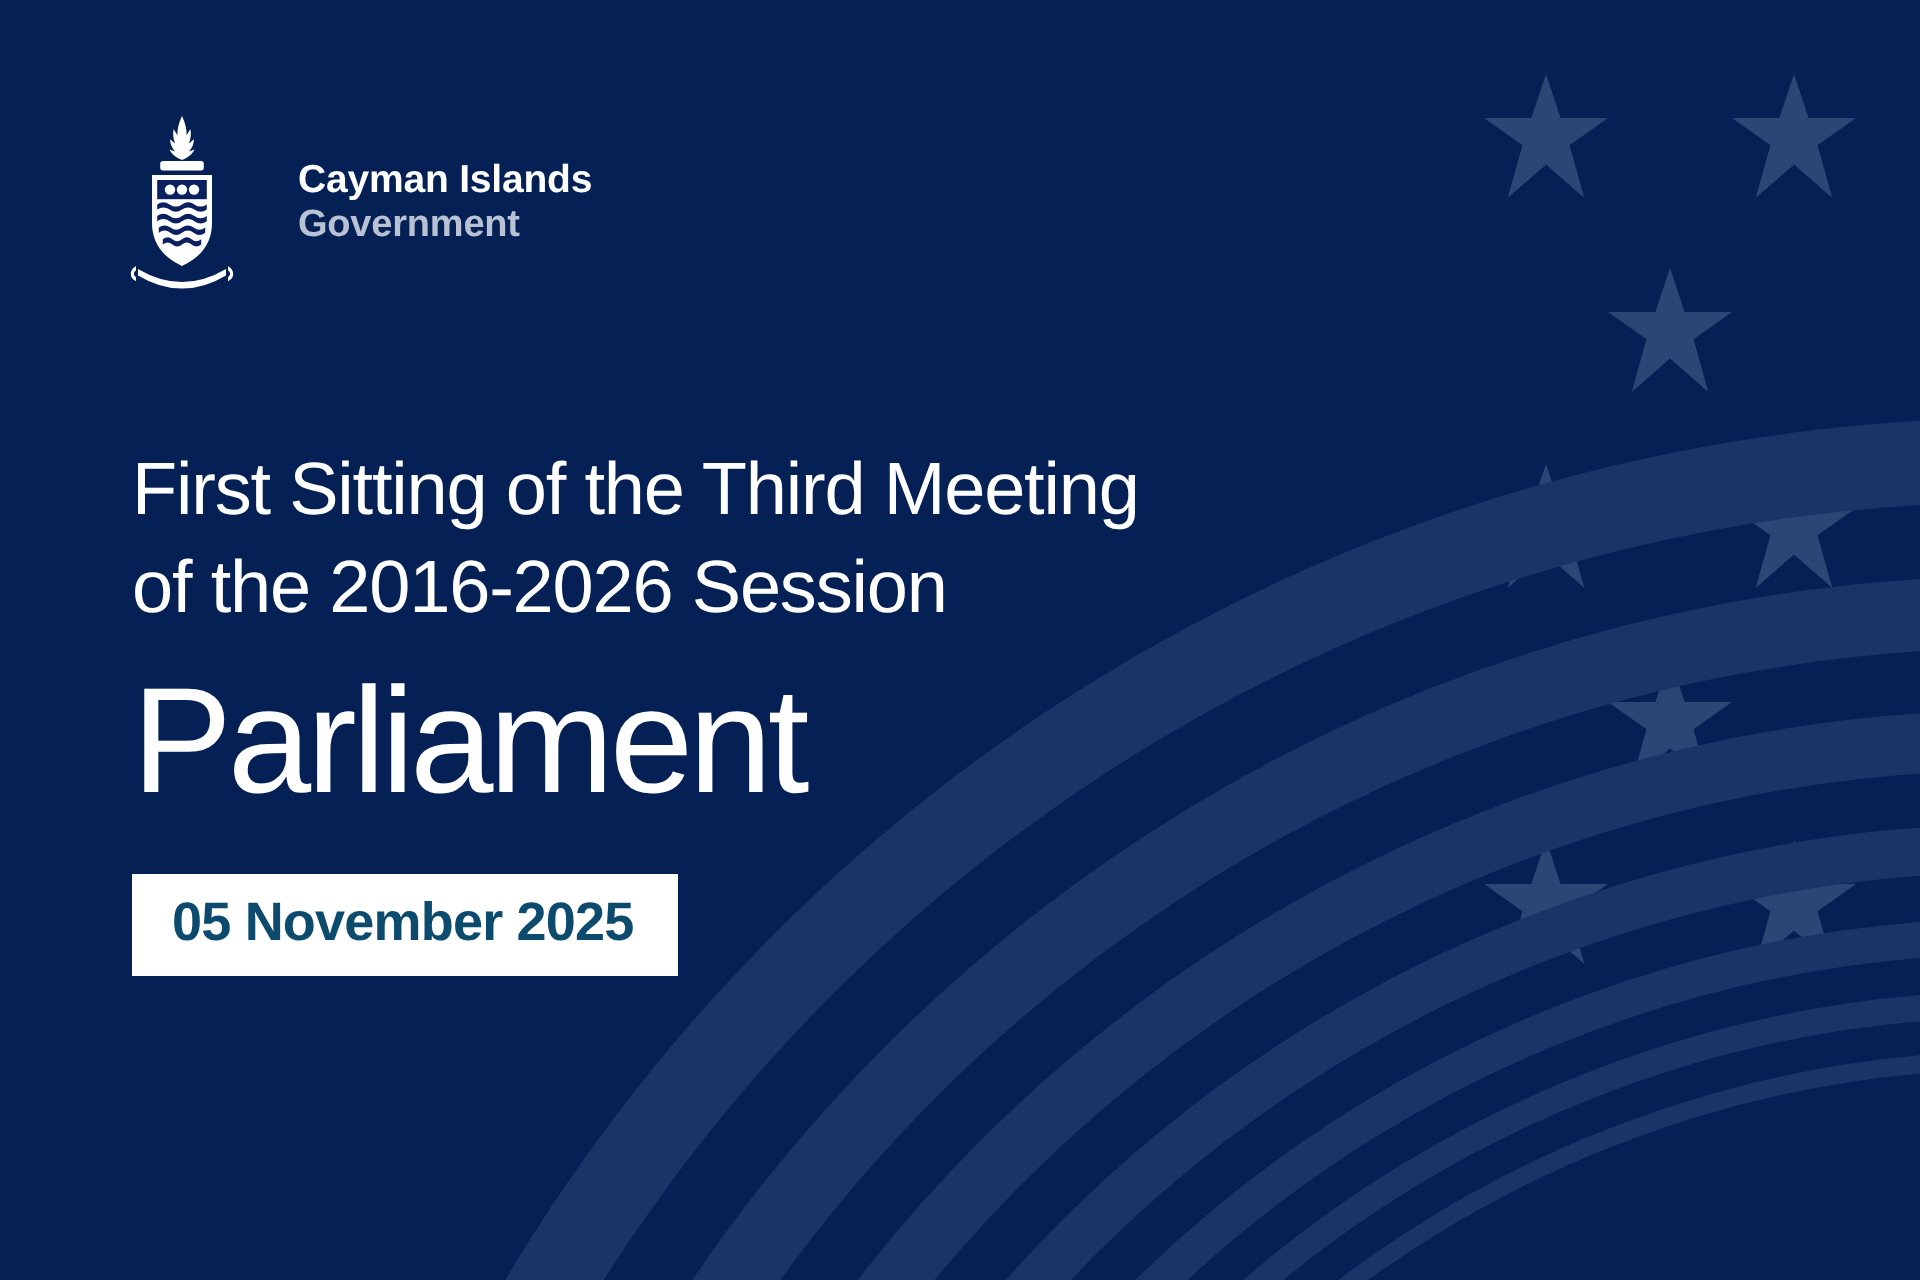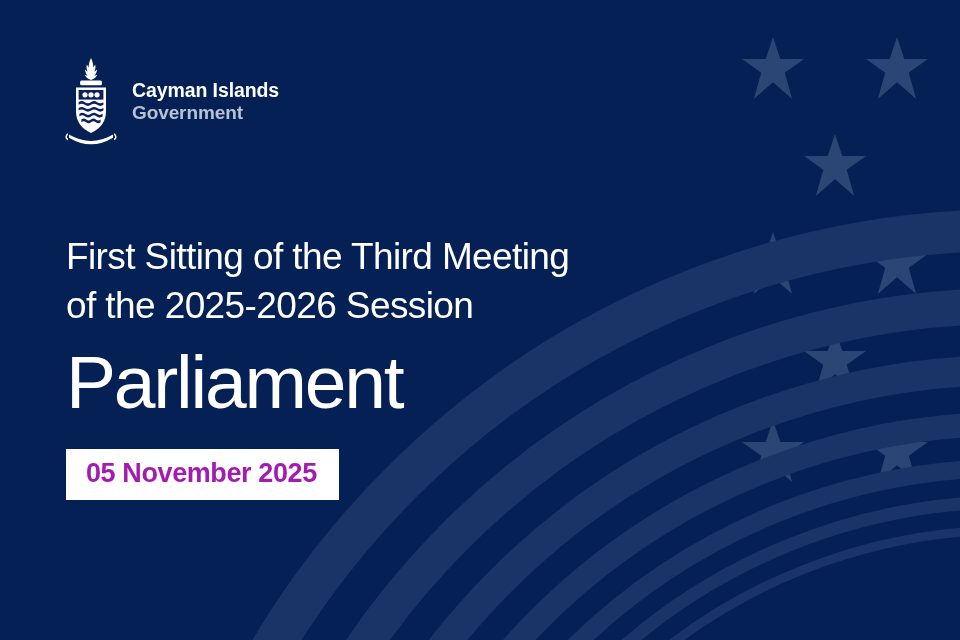--- a/index.html
+++ b/index.html
@@ -44,42 +44,42 @@
   }
   .waves svg { display: block; width: 960px; height: 640px; }
 
   
   .logo {
     position: absolute;
     left: 64px;
     top: 56px;
     display: flex;
     align-items: center;
-    gap: 14px;
+    gap: 31px;
   }
   .crest { width: 54px; height: 92px; display: block; }
   .logo-words { display: flex; flex-direction: column; line-height: 1.12; }
   .logo-line1 {
     font-size: 19.5px;
     font-weight: bold;
     color: #ffffff;
     letter-spacing: -0.1px;
   }
   .logo-line2 {
     font-size: 19px;
     font-weight: bold;
     color: #b9c2d4;
     letter-spacing: -0.1px;
   }
 
   
   .content {
     position: absolute;
     left: 66px;
-    top: 232px;
+    top: 220px;
     width: 620px;
   }
   .eyebrow {
     font-size: 37px;
     font-weight: normal;
     color: #ffffff;
     line-height: 1.33;
     letter-spacing: -0.6px;
     margin: 0;
   }
@@ -88,21 +88,21 @@
     font-weight: normal;
     color: #ffffff;
     line-height: 1.02;
     letter-spacing: -2.2px;
     margin: 14px 0 0 0;
   }
   .date-badge {
     display: inline-block;
     margin-top: 28px;
     background: #ffffff;
-    color: #a21caf;
+    color: #0c4a6e;
     font-size: 27px;
     font-weight: bold;
     letter-spacing: -0.4px;
     padding: 9px 22px 11px 20px;
   }
 </style>
 </head>
 <body>
 
 <div class="banner">
@@ -173,19 +173,19 @@
     </span>
     <span class="logo-words">
       <span class="logo-line1">Cayman Islands</span>
       <span class="logo-line2">Government</span>
     </span>
   </div>
 
   <div class="content">
     <p class="eyebrow">
       <span>First Sitting of the Third Meeting</span><br>
-      <span>of the 2025-2026 Session</span>
+      <span>of the 2016-2026 Session</span>
     </p>
     <h1 class="title">Parliament</h1>
     <div class="date-badge">05 November 2025</div>
   </div>
 
 </div>
 
 </body></html>

